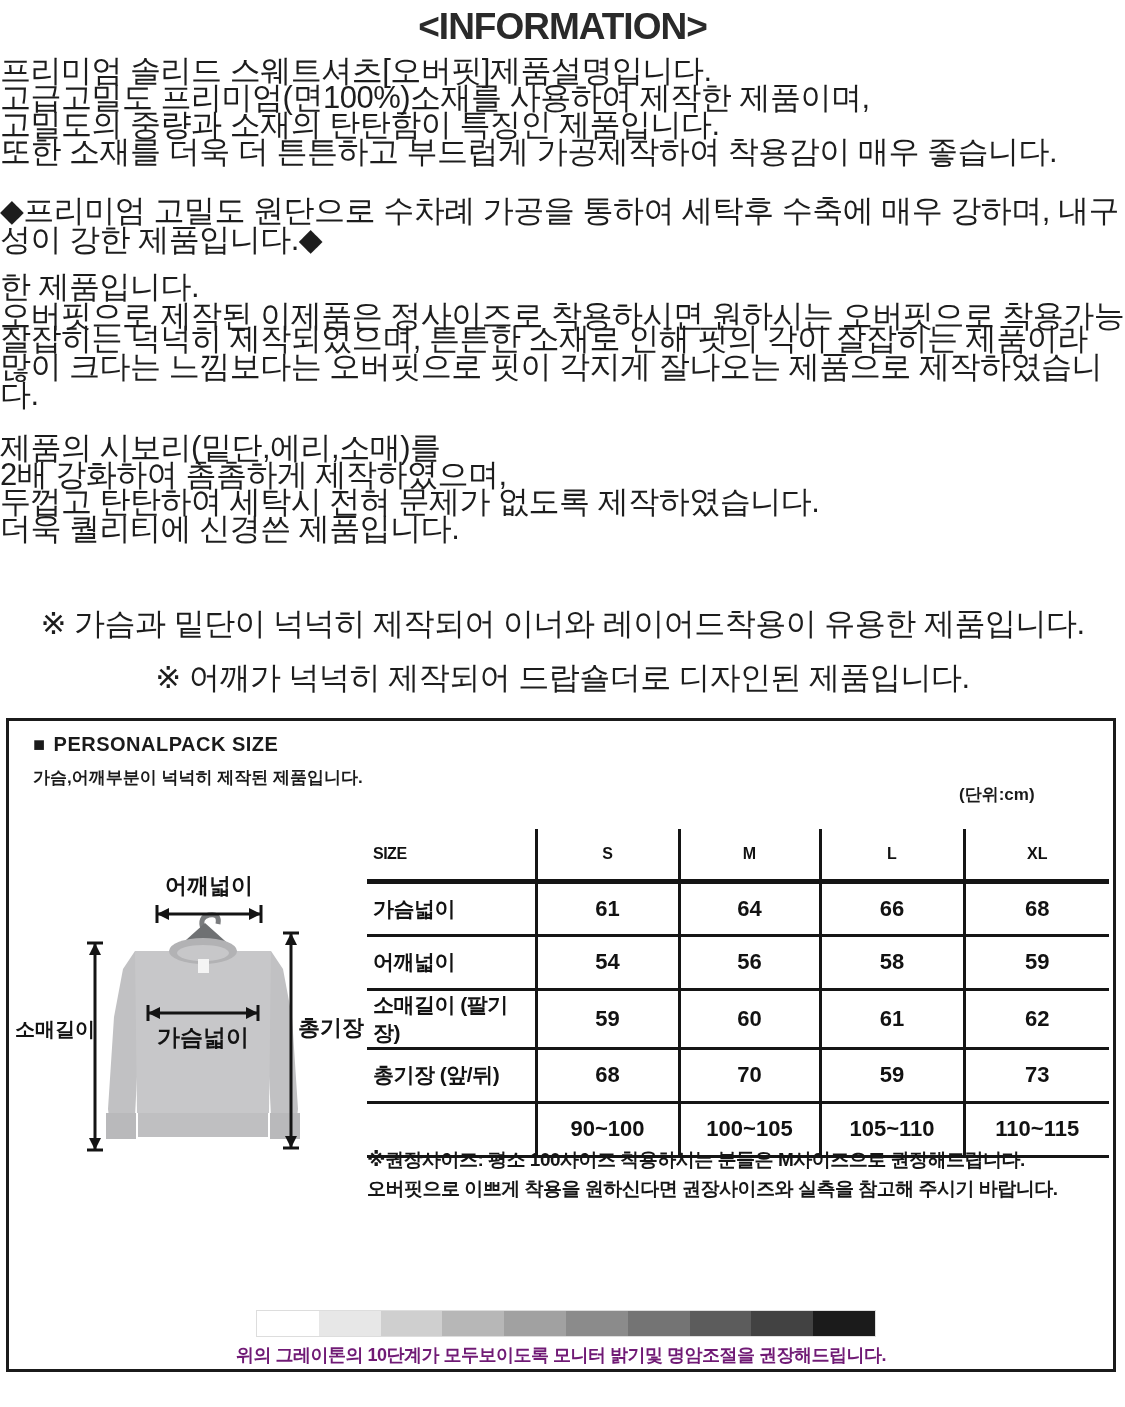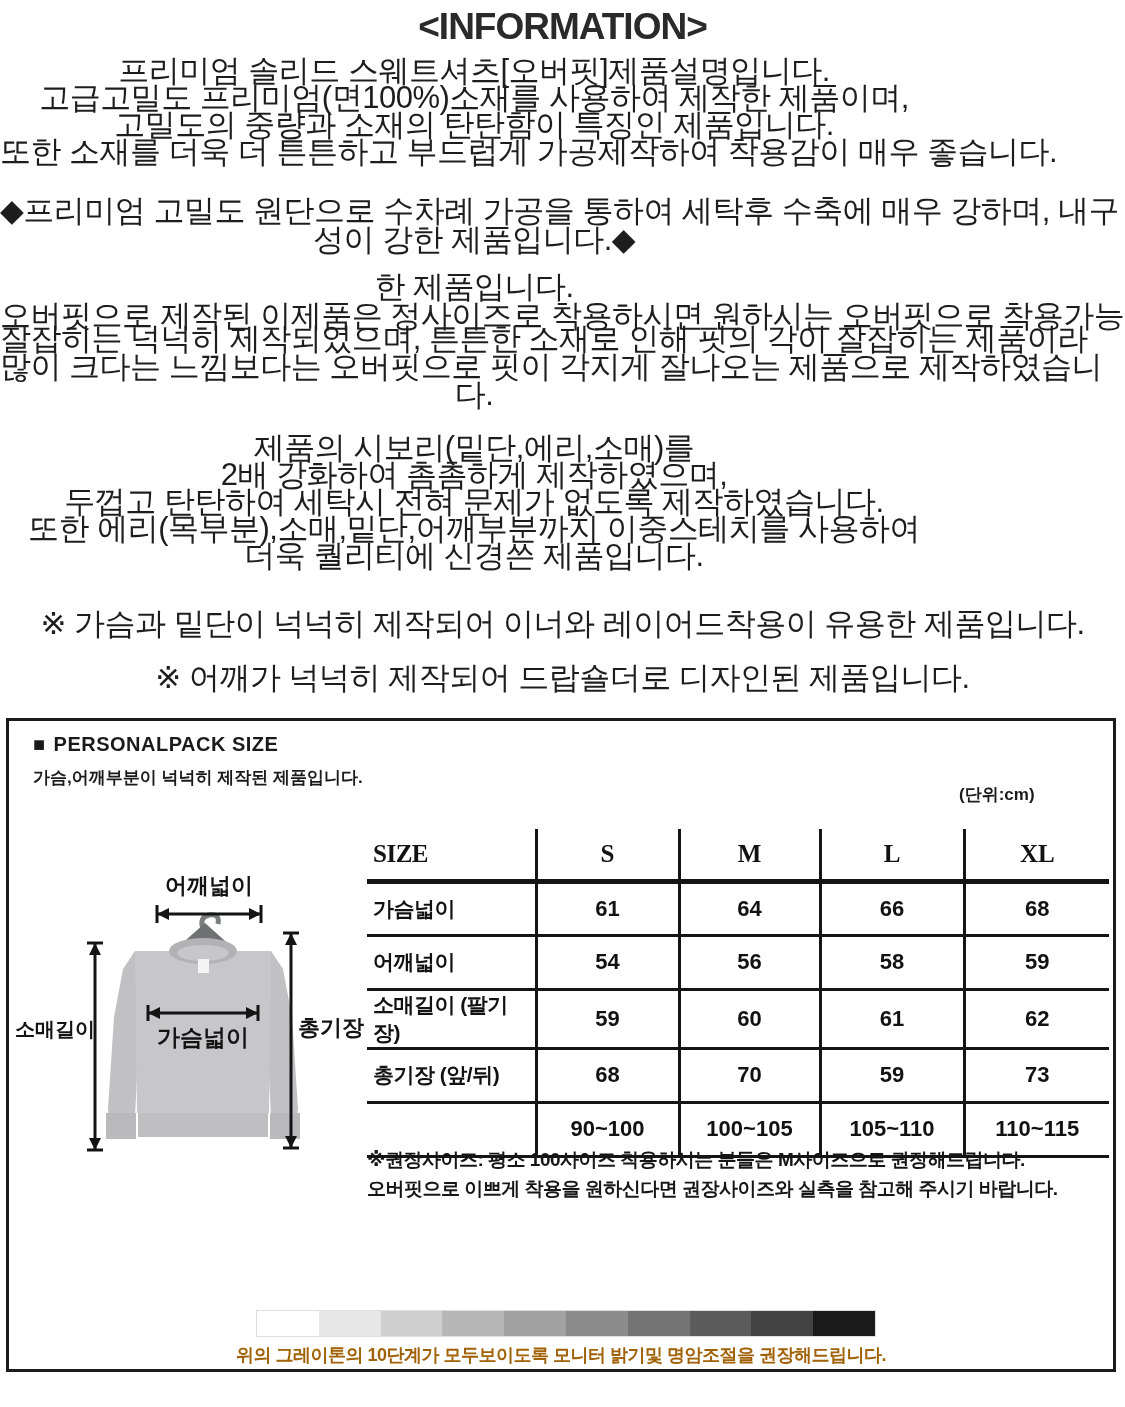--- a/index.html
+++ b/index.html
@@ -6,21 +6,21 @@
   .page{
     position:relative;width:1125px;height:1407px;background:#ffffff;overflow:hidden;
     font-family:"Liberation Sans","DejaVu Sans",sans-serif;color:#1c1c1c;
   }
   
   .title{
     position:absolute;top:6px;left:0;width:1125px;text-align:center;
     font-size:37px;font-weight:700;color:#2a2a2a;letter-spacing:-1px;
   }
   .para{
-    position:absolute;left:0;width:948px;text-align:center;
+    position:absolute;left:0;width:948px;text-align:left;
     font-size:31px;font-weight:400;color:#1d1d1d;letter-spacing:-0.5px;
   }
   .para .tline{white-space:nowrap;}
   .p1{top:57px;}  .p1 .tline{height:27px;line-height:27px;}
   .p2{top:196px;} .p2 .tline{height:29px;line-height:29px;}
   .p3{top:272px;} .p3 .tline{height:29px;line-height:29px;}
   .p4{top:325px;} .p4 .tline{height:28px;line-height:28px;}
   .p5{top:434px;} .p5 .tline{height:27px;line-height:27px;}
   .note-line{
     position:absolute;left:0;width:1125px;text-align:center;white-space:nowrap;
@@ -47,36 +47,36 @@
   }
   
   .diagram{position:absolute;left:0px;top:134px;width:365px;height:315px;}
   .diagram text{font-family:"Liberation Sans","DejaVu Sans",sans-serif;font-weight:700;fill:#131313;}
   
   .size-table{position:absolute;left:358px;top:108px;border-collapse:collapse;table-layout:fixed;width:742px;}
   .size-table td{padding:0;font-weight:700;color:#121212;border-right:3px solid #151515;}
   .size-table td:last-child{border-right:0;}
   .size-table tr{height:54px;}
   .size-table tr.hdr{height:52px;}
-  .size-table tr.hdr td{border-bottom:5px solid #151515;font-size:25px;font-family:Liberation Serif, serif;}
+  .size-table tr.hdr td{border-bottom:5px solid #151515;font-size:16px;}
   .size-table tr.data td{border-bottom:3px solid #151515;}
   .size-table td.lab{font-size:21px;text-align:left;padding-left:6px;letter-spacing:-0.5px;}
   .size-table td.val{font-size:22px;text-align:center;}
   
   .sb-notes{position:absolute;left:358px;top:424px;font-size:19px;font-weight:700;color:#161616;letter-spacing:-0.5px;}
   .sb-notes .tline{height:29px;line-height:29px;white-space:nowrap;}
   
   .grayscale-bar{
     position:absolute;left:248px;top:590px;width:618px;height:25px;display:flex;
     outline:1px solid #dddddd;
   }
   .grayscale-bar .swatch{flex:1;height:25px;}
   .grayscale-caption{
     position:absolute;left:0;top:622px;width:1104px;text-align:center;white-space:nowrap;
-    font-size:18px;font-weight:700;color:#a16207;letter-spacing:-0.5px;
+    font-size:18px;font-weight:700;color:#701a75;letter-spacing:-0.5px;
   }
 </style>
 </head>
 <body>
 
 <div class="page">
 
   <div class="title">&lt;INFORMATION&gt;</div>
 
   <div class="para p1">
@@ -95,21 +95,20 @@
     </div>
   <div class="para p4">
       <div class="tline">잘잡히는 넉넉히 제작되었으며, 튼튼한 소재로 인해 핏의 각이 잘잡히는 제품이라</div>
       <div class="tline">많이 크다는 느낌보다는 오버핏으로 핏이 각지게 잘나오는 제품으로 제작하였습니</div>
       <div class="tline">다.</div>
     </div>
   <div class="para p5">
       <div class="tline">제품의 시보리(밑단,에리,소매)를</div>
       <div class="tline">2배 강화하여 촘촘하게 제작하였으며,</div>
       <div class="tline">두껍고 탄탄하여 세탁시 전혀 문제가 없도록 제작하였습니다.</div>
-      <div class="tline">또한 에리(목부분),소매,밑단,어깨부분까지 이중스테치를 사용하여</div>
       <div class="tline">더욱 퀄리티에 신경쓴 제품입니다.</div>
     </div>
 
   <div class="note-line n1">※ 가슴과 밑단이 넉넉히 제작되어 이너와 레이어드착용이 유용한 제품입니다.</div>
   <div class="note-line n2">※ 어깨가 넉넉히 제작되어 드랍숄더로 디자인된 제품입니다.</div>
 
   <div class="size-box">
 
     <div class="sb-head">
       <span class="sq">■</span><span>PERSONALPACK SIZE</span>

